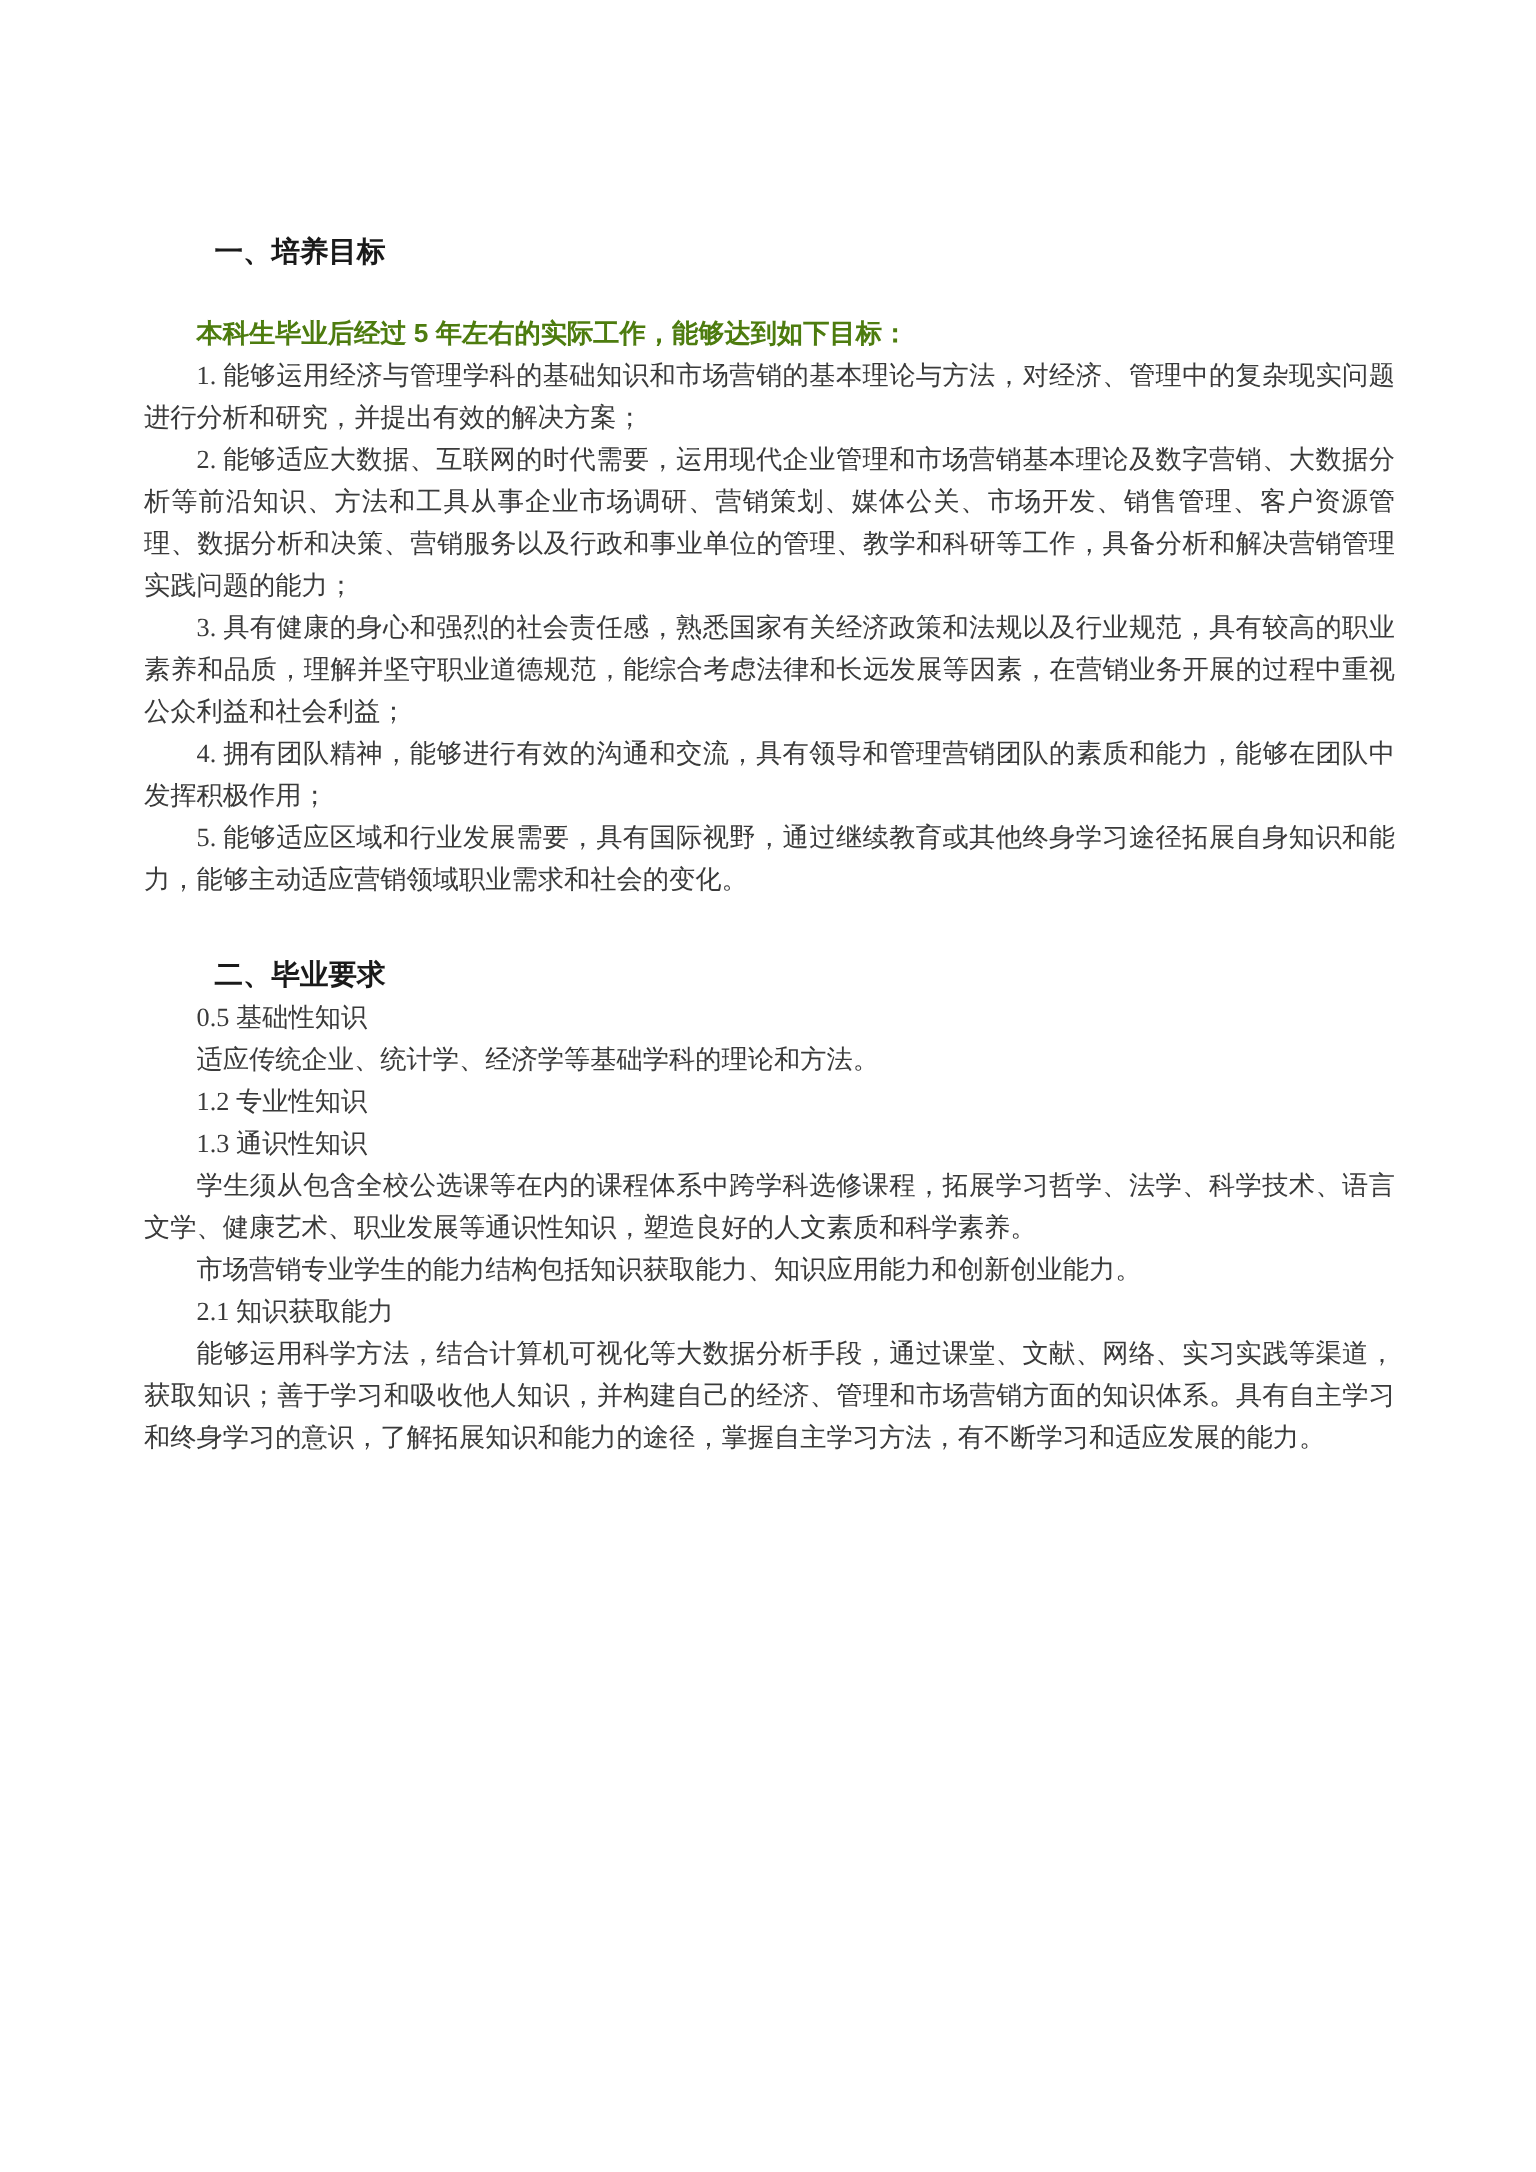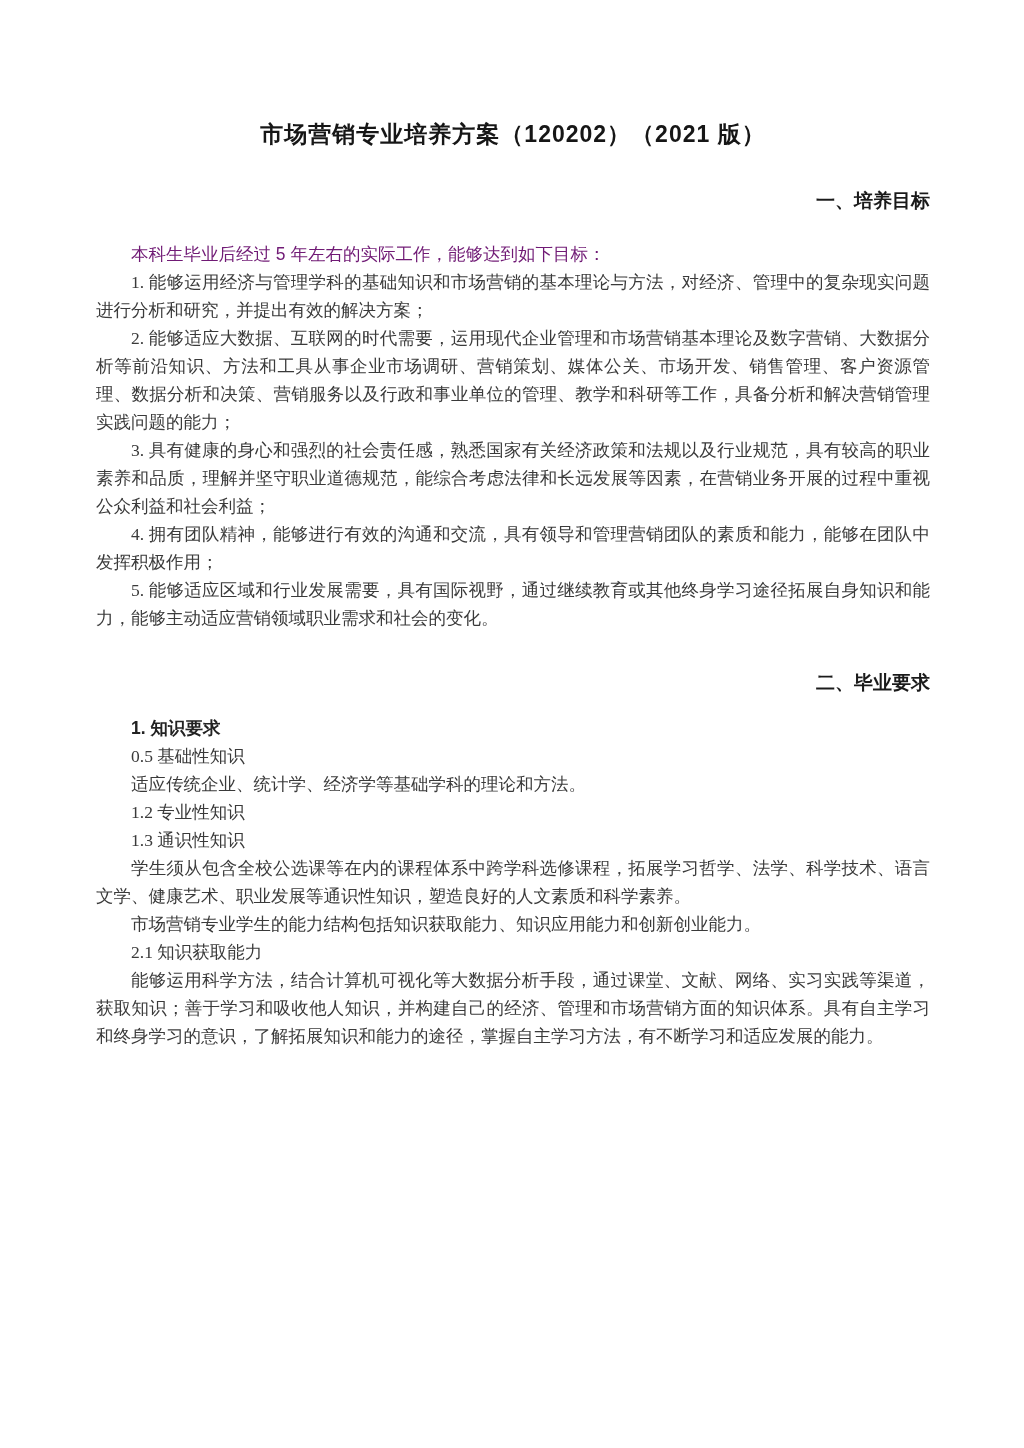--- a/index.html
+++ b/index.html
@@ -46,38 +46,38 @@
     margin: 30px 0 0 0;
   }
   .section-heading {
     font-family: "Liberation Sans", "DejaVu Sans", sans-serif;
     font-weight: bold;
     font-size: 19px;
     line-height: 26px;
     color: #1a1a1a;
     margin: 38px 0 0 0;
     padding-left: 47px;
-    text-align: right;
+    text-align: left;
   }
   .intro-para {
     font-family: "Liberation Sans", "DejaVu Sans", sans-serif;
     font-weight: bold;
     font-size: 17.5px;
     line-height: 29px;
     color: #222222;
     text-align: justify;
     text-indent: 2em;
     margin: 14px 0 0 0;
   }
   .lead-line {
     font-family: "Liberation Sans", "DejaVu Sans", sans-serif;
-    font-weight: normal;
+    font-weight: bold;
     font-size: 17.5px;
     line-height: 28px;
-    color: #701a75;
+    color: #4d7c0f;
     text-indent: 2em;
     margin: 26px 0 0 0;
     text-align: justify;
   }
   .goal-item {
     text-indent: 2em;
   }
   .sub-num-heading {
     font-family: "Liberation Sans", "DejaVu Sans", sans-serif;
     font-weight: bold;
@@ -95,39 +95,37 @@
     text-indent: 2em;
   }
   .section2 .song { margin: 0; }
   .gap-sm { margin-top: 8px; }
 </style>
 </head>
 <body>
 
 <div class="page">
 
-  <h1 class="doc-title">市场营销专业培养方案（120202）（2021 版）</h1>
 
 
   <h2 class="section-heading">一、培养目标</h2>
 
 
   <p class="lead-line">本科生毕业后经过 5 年左右的实际工作，能够达到如下目标：</p>
 
   <p class="song goal-item">1. 能够运用经济与管理学科的基础知识和市场营销的基本理论与方法，对经济、管理中的复杂现实问题进行分析和研究，并提出有效的解决方案；</p>
   <p class="song goal-item">2. 能够适应大数据、互联网的时代需要，运用现代企业管理和市场营销基本理论及数字营销、大数据分析等前沿知识、方法和工具从事企业市场调研、营销策划、媒体公关、市场开发、销售管理、客户资源管理、数据分析和决策、营销服务以及行政和事业单位的管理、教学和科研等工作，具备分析和解决营销管理实践问题的能力；</p>
   <p class="song goal-item">3. 具有健康的身心和强烈的社会责任感，熟悉国家有关经济政策和法规以及行业规范，具有较高的职业素养和品质，理解并坚守职业道德规范，能综合考虑法律和长远发展等因素，在营销业务开展的过程中重视公众利益和社会利益；</p>
   <p class="song goal-item">4. 拥有团队精神，能够进行有效的沟通和交流，具有领导和管理营销团队的素质和能力，能够在团队中发挥积极作用；</p>
   <p class="song goal-item">5. 能够适应区域和行业发展需要，具有国际视野，通过继续教育或其他终身学习途径拓展自身知识和能力，能够主动适应营销领域职业需求和社会的变化。</p>
 
   <div class="section2">
 
     <h2 class="section-heading">二、毕业要求</h2>
 
-    <h3 class="sub-num-heading" style="margin-top:18px;">1. 知识要求</h3>
 
     <p class="song sub-heading">0.5 基础性知识</p>
     <p class="song body-para">适应传统企业、统计学、经济学等基础学科的理论和方法。</p>
 
     <p class="song sub-heading">1.2 专业性知识</p>
 
     <p class="song sub-heading">1.3 通识性知识</p>
     <p class="song body-para">学生须从包含全校公选课等在内的课程体系中跨学科选修课程，拓展学习哲学、法学、科学技术、语言文学、健康艺术、职业发展等通识性知识，塑造良好的人文素质和科学素养。</p>
 
 

